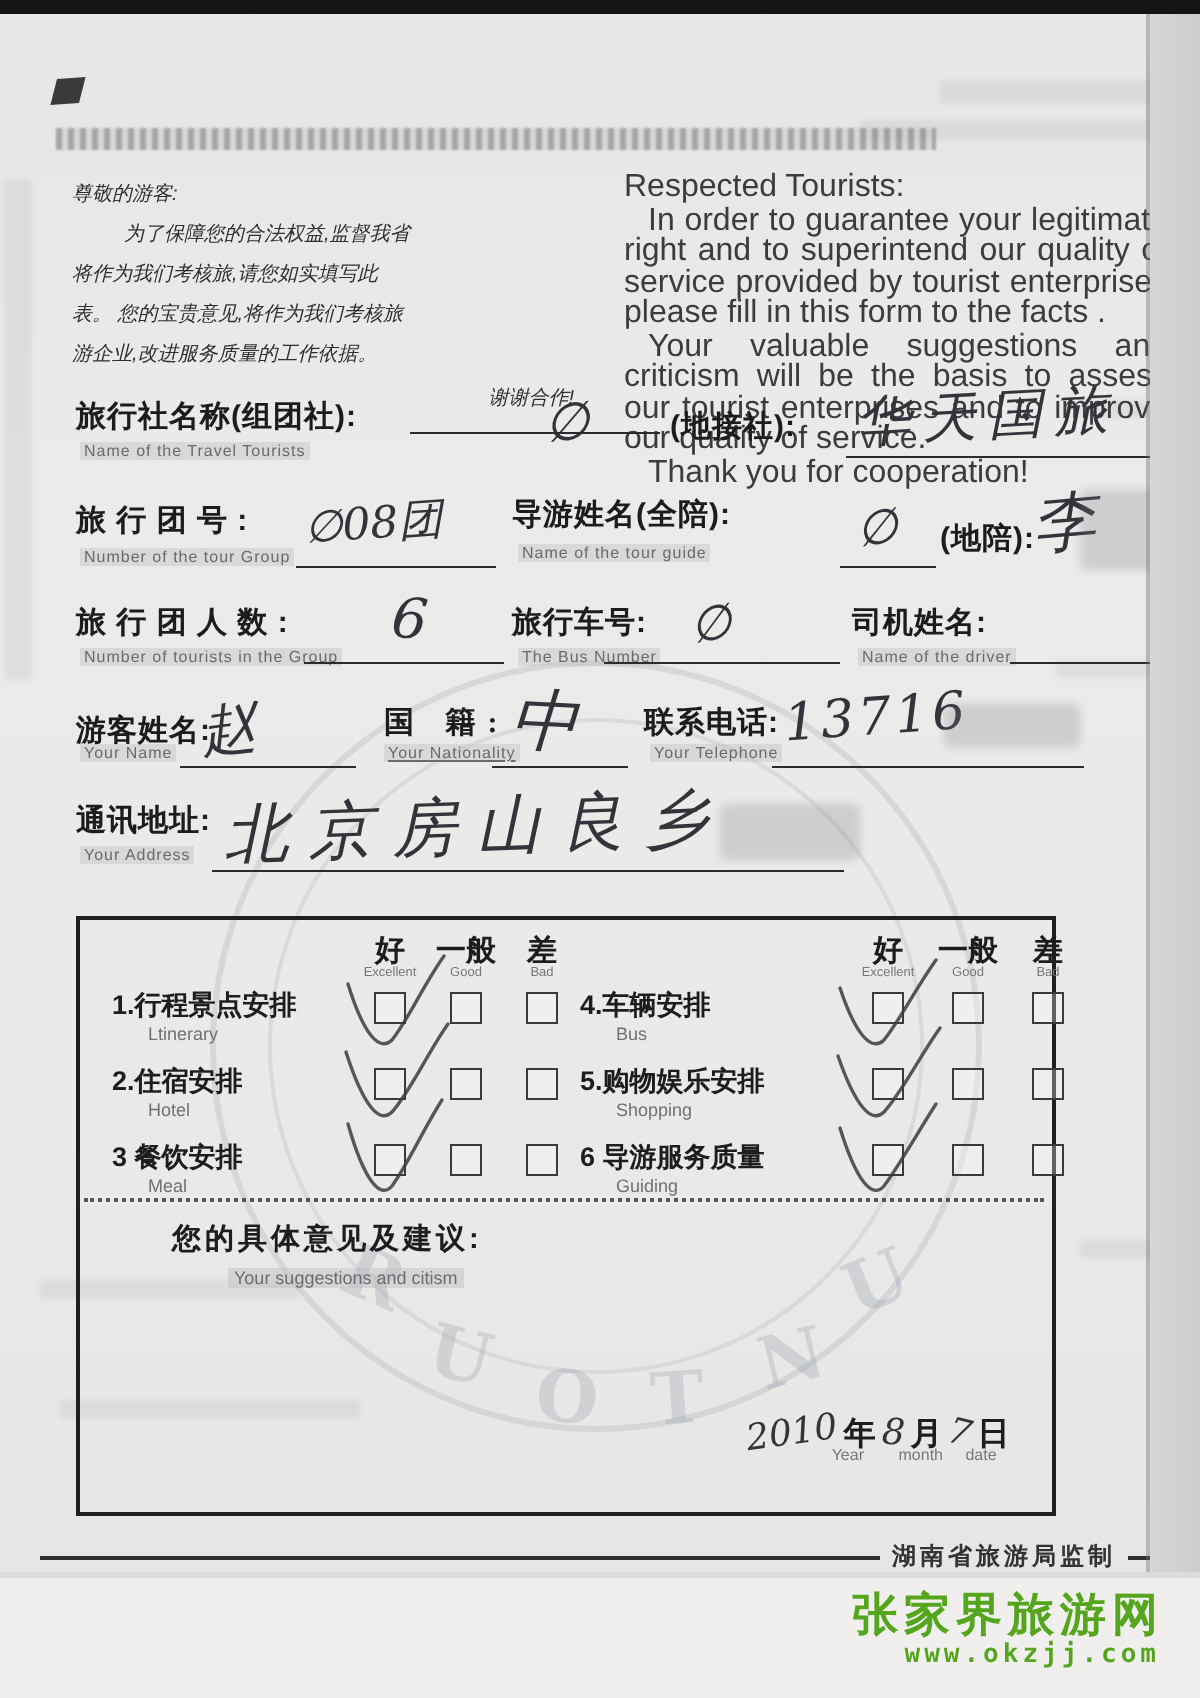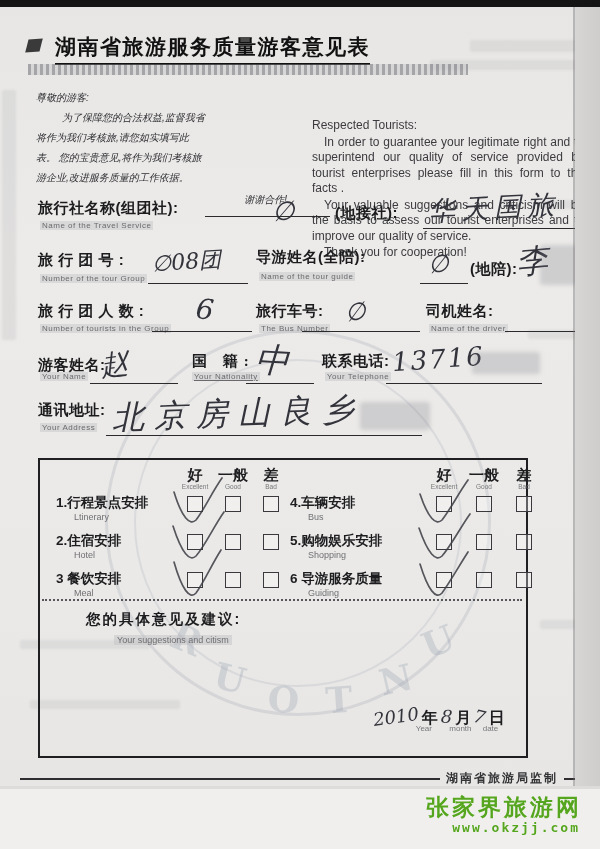--- a/index.html
+++ b/index.html
@@ -21,21 +21,21 @@
   .title{position:absolute;left:55px;top:33px;font-size:21px;font-weight:bold;color:#111;
         letter-spacing:1.5px;border-bottom:2.5px solid #111;padding-bottom:2px;}
   .subtitle-strip{position:absolute;left:28px;top:64px;width:440px;height:11px;filter:blur(.6px);
         background:repeating-linear-gradient(90deg,rgba(110,110,118,.55) 0 3px,rgba(185,185,190,.35) 3px 6px);}
   
   .intro-cn{position:absolute;left:36px;top:88px;width:265px;color:#2e2e33;
         font-family:Liberation Sans, sans-serif;font-style:italic;font-size:10px;line-height:20px;}
   .intro-cn .ind{text-indent:26px;}
   .intro-cn .close{text-align:right;padding-right:14px;margin-top:2px;}
   .intro-en{position:absolute;left:312px;top:86px;width:272px;color:#3c3c40;
-        font-size:12px;line-height:15.5px;text-align:justify;margin-top:32px;}
+        font-size:16px;line-height:15.5px;text-align:justify;}
   .intro-en p{margin:0 0 1px 0;text-indent:12px;}
   .intro-en p.sal{text-indent:0;}
   
   .flabel{position:absolute;font-weight:bold;color:#1c1c1e;font-size:15px;letter-spacing:.5px;white-space:nowrap;}
   .fsub{position:absolute;font-size:8px;color:#6a6a6e;background:rgba(190,190,192,.4);
         padding:0 2px;white-space:nowrap;letter-spacing:.5px;}
   .uline{position:absolute;border-bottom:1.5px solid #2b2b2e;}
   .hw{position:absolute;font-family:"DejaVu Serif",serif;font-style:italic;color:#33333c;white-space:nowrap;}
   .smudge{position:absolute;background:rgba(120,120,130,.25);filter:blur(2px);border-radius:3px;}
   
@@ -99,40 +99,39 @@
     <div class="inner"></div>
     <span class="ltr" style="transform:rotate(-52deg) translateY(158px) rotate(30deg);">U</span>
     <span class="ltr" style="transform:rotate(-31deg) translateY(158px) rotate(18deg);">N</span>
     <span class="ltr" style="transform:rotate(-10deg) translateY(158px) rotate(6deg);">T</span>
     <span class="ltr" style="transform:rotate(11deg) translateY(158px) rotate(-6deg);">O</span>
     <span class="ltr" style="transform:rotate(32deg) translateY(158px) rotate(-18deg);">U</span>
     <span class="ltr" style="transform:rotate(53deg) translateY(158px) rotate(-30deg);">R</span>
   </div>
 
   <div class="title-bullet"></div>
-  <div class="title">湖南省旅游服务质量游客意见表</div>
   <div class="subtitle-strip"></div>
 
   <div class="intro-cn">
     <div>尊敬的游客:</div>
     <div class="ind">为了保障您的合法权益,监督我省</div>
     <div>将作为我们考核旅,请您如实填写此</div>
     <div>表。 您的宝贵意见,将作为我们考核旅</div>
     <div>游企业,改进服务质量的工作依据。</div>
     <div class="close">谢谢合作!</div>
   </div>
   <div class="intro-en">
     <p class="sal">Respected Tourists:</p>
     <p>In order to guarantee your legitimate right and to superintend our quality of service provided by tourist enterprises please fill in this form to the facts .</p>
     <p>Your valuable suggestions and criticism will be the basis to assess our tourist enterprises and to improve our quality of service.</p>
     <p>Thank you for cooperation!</p>
   </div>
 
   <div class="flabel" style="left:38px;top:199px;">旅行社名称(组团社):</div>
-  <div class="fsub" style="left:40px;top:221px;">Name of the Travel Service</div>
+  <div class="fsub" style="left:40px;top:221px;">Name of the Travel Tourists</div>
   <div class="hw" style="left:272px;top:196px;font-size:26px;transform:rotate(-6deg);">∅</div>
   <div class="uline" style="left:205px;top:216px;width:125px;"></div>
   <div class="flabel" style="left:335px;top:204px;">(地接社):</div>
   <div class="hw" style="left:428px;top:190px;font-size:27px;letter-spacing:6px;transform:rotate(-3deg);">华天国旅</div>
   <div class="uline" style="left:423px;top:228px;width:152px;"></div>
 
   <div class="flabel" style="left:38px;top:251px;">旅 行 团 号 :</div>
   <div class="fsub" style="left:40px;top:274px;">Number of the tour Group</div>
   <div class="hw" style="left:152px;top:247px;font-size:22px;transform:rotate(-4deg);">∅08团</div>
   <div class="uline" style="left:148px;top:283px;width:100px;"></div>

